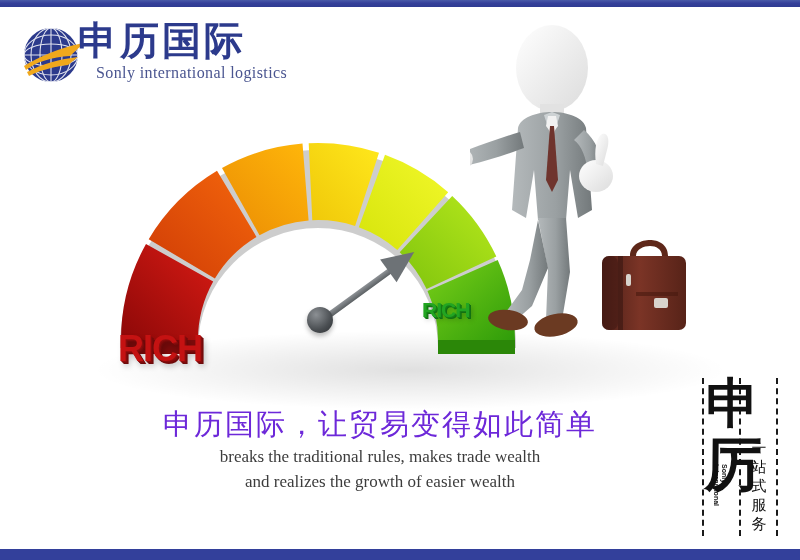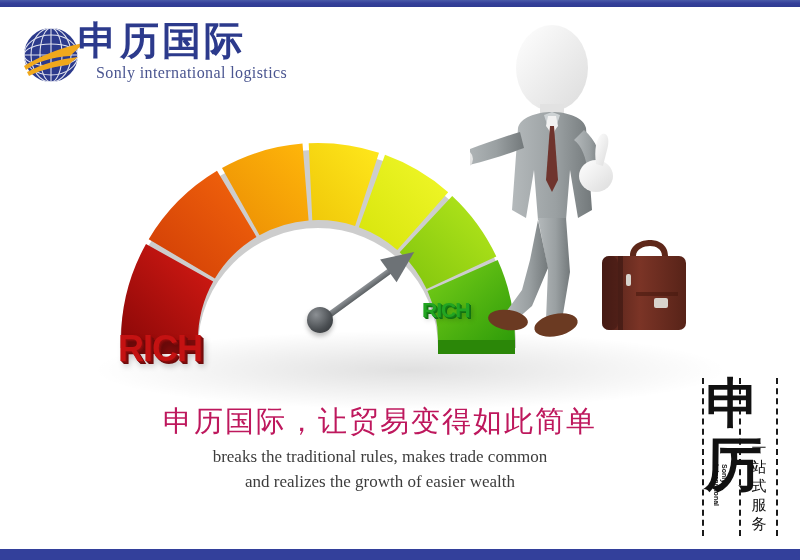--- a/index.html
+++ b/index.html
@@ -45,21 +45,21 @@
   
   .floor-shadow{position:absolute;left:90px;top:330px;width:640px;height:80px;
         background:radial-gradient(ellipse at 50% 50%,rgba(0,0,0,.12),rgba(0,0,0,0) 70%);}
 
   
   .man{position:absolute;left:470px;top:20px;width:170px;height:340px;}
   .briefcase{position:absolute;left:596px;top:230px;width:96px;height:106px;}
 
   
   .caption{position:absolute;left:0;top:404px;width:760px;text-align:center;}
-  .cap-cn{font-family:Liberation Mono, monospace;font-size:29px;color:#be185d;
+  .cap-cn{font-family:Liberation Sans, sans-serif;font-size:29px;color:#6d28d9;
           letter-spacing:2px;line-height:40px;white-space:nowrap;}
   .cap-en{font-family:"Liberation Serif",serif;font-size:17px;color:#3c3c3c;
           line-height:25px;white-space:nowrap;}
 
   
   .seal{position:absolute;left:702px;top:378px;width:76px;height:158px;}
   .seal .vline{position:absolute;top:0;width:0;height:158px;
                border-left:2px dashed #1a1a1a;}
   .seal .v1{left:0;}
   .seal .v2{left:37px;}
@@ -222,21 +222,21 @@
     <rect x="6" y="26" width="84" height="74" rx="7" fill="url(#bc)"></rect>
     <rect x="6" y="26" width="16" height="74" rx="7" fill="#3f1812" opacity=".55"></rect>
     <rect x="22" y="26" width="5" height="74" fill="#2f120d" opacity=".5"></rect>
     <rect x="40" y="62" width="42" height="4" fill="#47190f" opacity=".6"></rect>
     <rect x="58" y="68" width="14" height="10" rx="2" fill="#d8d3cc"></rect>
     <rect x="30" y="44" width="5" height="12" rx="2" fill="#d8d3cc"></rect>
   </svg>
 
   <div class="caption">
     <div class="cap-cn">申历国际，让贸易变得如此简单</div>
-    <div class="cap-en">breaks the traditional rules, makes trade common</div>
+    <div class="cap-en">breaks the traditional rules, makes trade wealth</div>
     <div class="cap-en">and realizes the growth of easier wealth</div>
   </div>
 
   <div class="seal">
     <div class="vline v1"></div>
     <div class="vline v2"></div>
     <div class="vline v3"></div>
     <div class="seal-big1">申</div>
     <div class="seal-big2">厉</div>
     <div class="seal-col">

